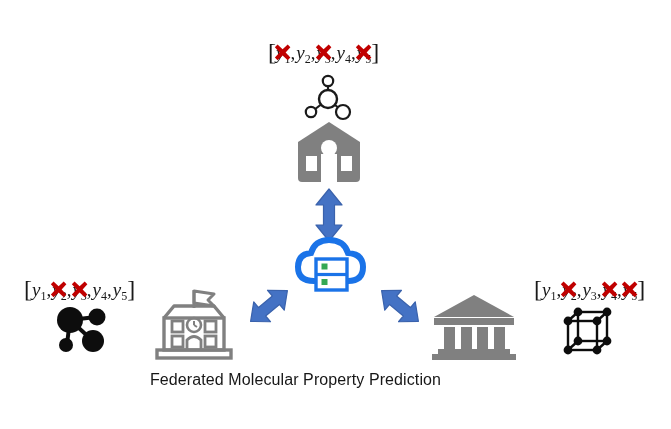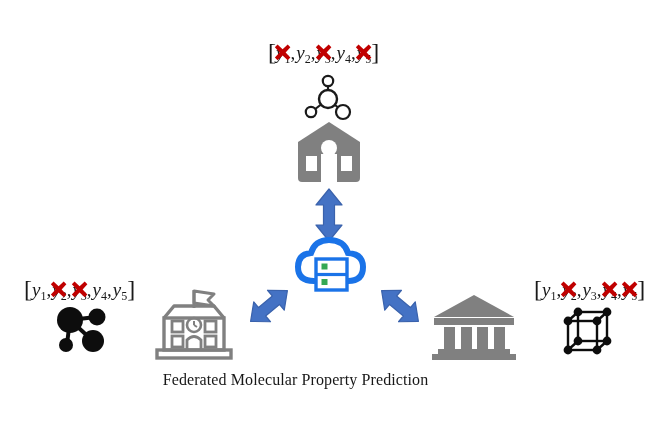--- a/index.html
+++ b/index.html
@@ -61,21 +61,21 @@
   }
 
   
   .icon-wrap { position: absolute; line-height: 0; }
 
   .caption {
     position: absolute;
     left: 0;
     width: 591px;
     text-align: center;
-    font-family: Liberation Serif, serif;
+    font-family: Liberation Sans, sans-serif;
     font-size: 16px;
     color: #171717;
     letter-spacing: 0.1px;
   }
 </style>
 </head>
 <body>
 
 <div id="figure">
 

